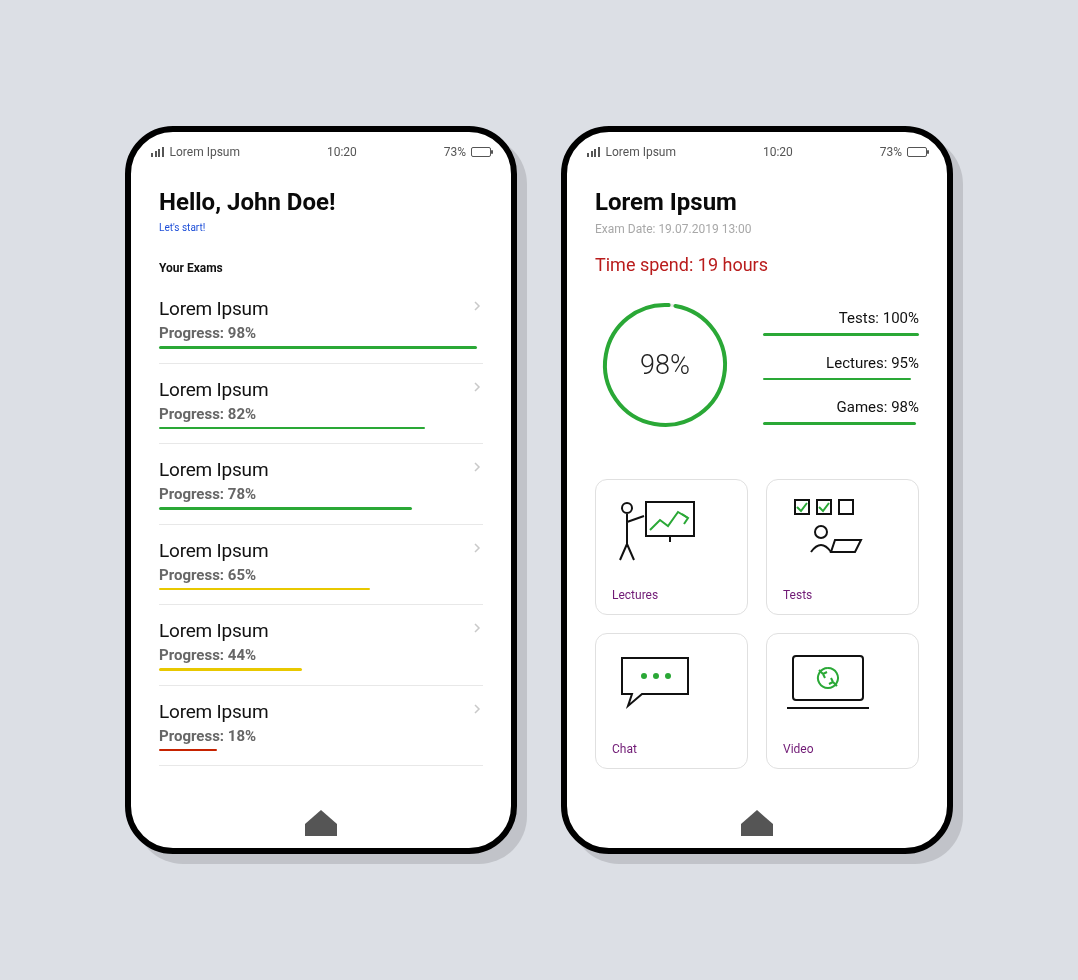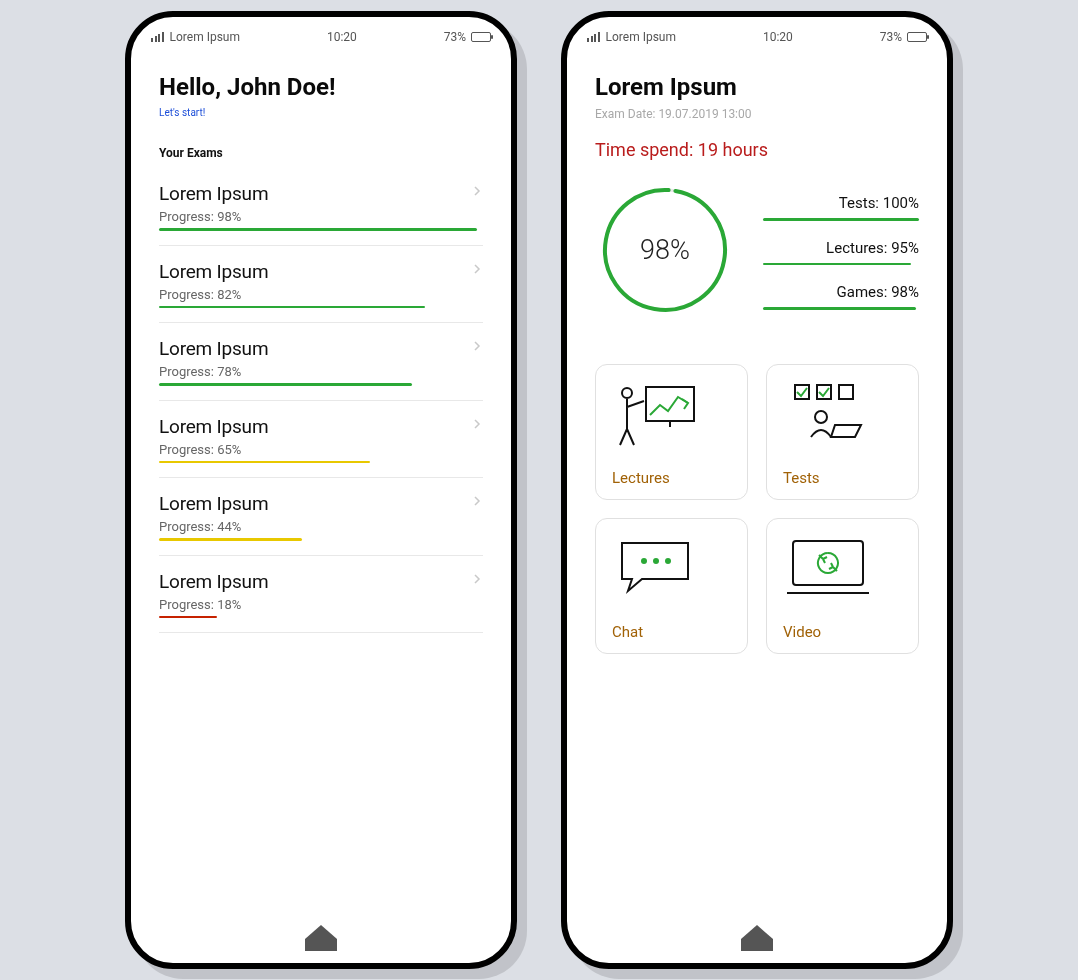--- a/index.html
+++ b/index.html
@@ -9,21 +9,21 @@
     background: #dcdfe5;
     font-family: -apple-system, BlinkMacSystemFont, "Segoe UI", Roboto, Helvetica, Arial, sans-serif;
     display: flex;
     align-items: center;
     justify-content: center;
     gap: 44px;
   }
   .phone {
     position: relative;
     width: 392px;
-    height: 958px;
+    height: 728px;
     background: #fff;
     border: 6px solid #000;
     border-radius: 48px;
     box-shadow: 10px 10px 0 rgba(0,0,0,0.12);
     overflow: hidden;
   }
   .status-bar {
     height: 40px;
     display: flex;
     align-items: center;
@@ -52,21 +52,21 @@
   .section-title { font-size: 12px; font-weight: 700; color: #111; margin-top: 28px; margin-bottom: 12px;}
 
   .exam-row {
     position: relative;
     padding: 10px 0 14px 0;
     border-bottom: 1px solid #e8e8e8;
     margin-bottom: 4px;
     cursor: pointer;
   }
   .exam-name { font-size: 19px; font-weight: 400; color: #111; letter-spacing: -0.2px;}
-  .exam-progress-label { font-size: 13px; color: #666; margin-top: 4px; }
+  .exam-progress-label { font-size: 15px; color: #666; margin-top: 4px; font-weight: bold; }
   .exam-bar { height: 2.5px; margin-top: 4px; border-radius: 2px;}
   .chevron {
     position: absolute; right: 0; top: 10px;
     width: 12px; height: 12px;
   }
   .chevron svg { stroke:#c9c9c9; }
 
   
   .page-title { font-size: 24px; font-weight: 700; color: #0a0a0a; margin-top: 6px;}
   .page-sub { font-size: 12px; color: #a8a8a8; margin-top: 6px; }
@@ -85,21 +85,21 @@
     border: 1px solid #e0e0e0;
     border-radius: 12px;
     height: 136px;
     padding: 14px 16px 12px 16px;
     display: flex;
     flex-direction: column;
     justify-content: space-between;
     cursor: pointer;
   }
   .card-icon { height: 70px; display:flex; align-items:center; }
-  .card-label { font-size: 15px; color:#a16207; }
+  .card-label { font-size: 12px; color:#701a75; }
 
   .home-btn {
     position: absolute;
     bottom: 12px;
     left: 50%;
     transform: translateX(-50%);
     width: 36px; height: 30px;
     cursor: pointer;
   }
   .home-btn svg { fill:#555; }

